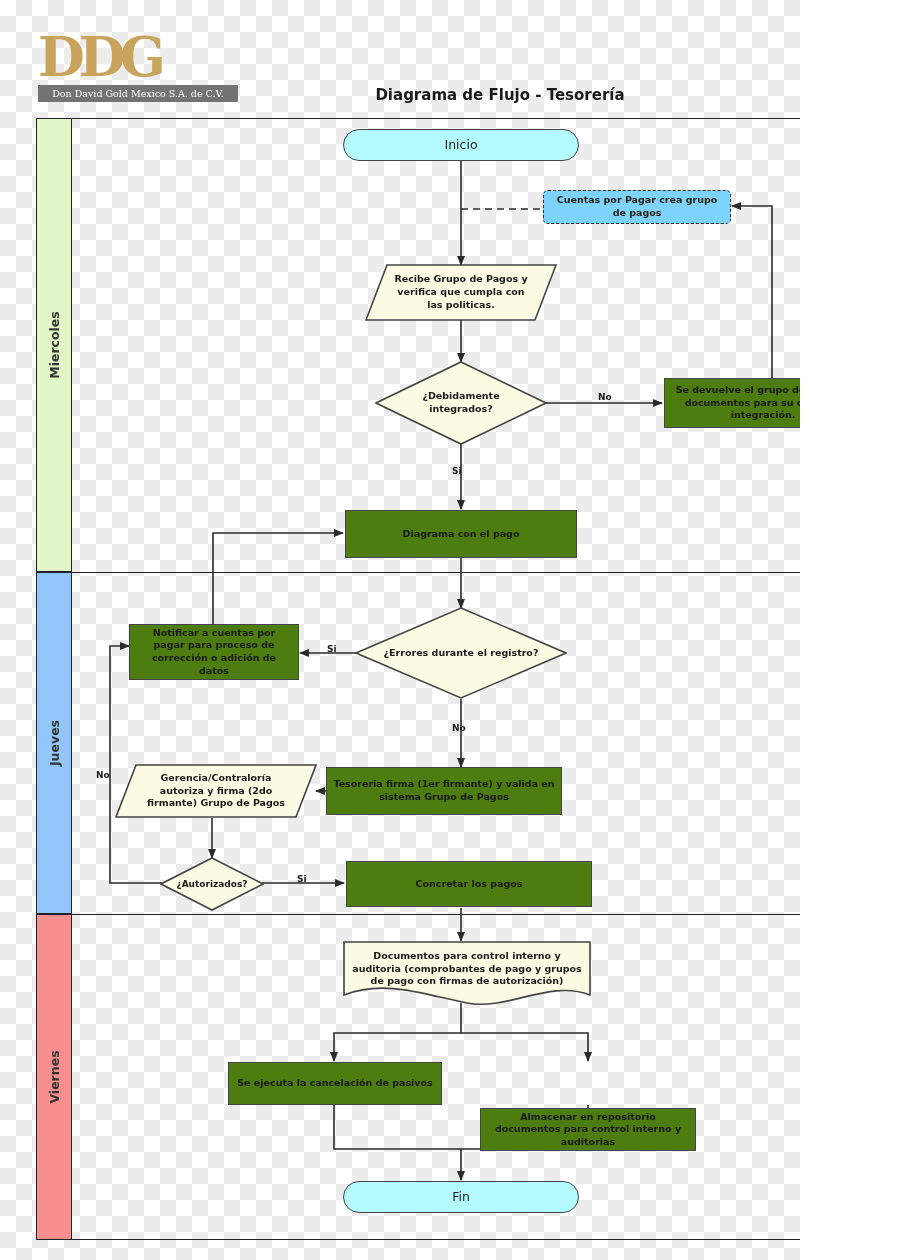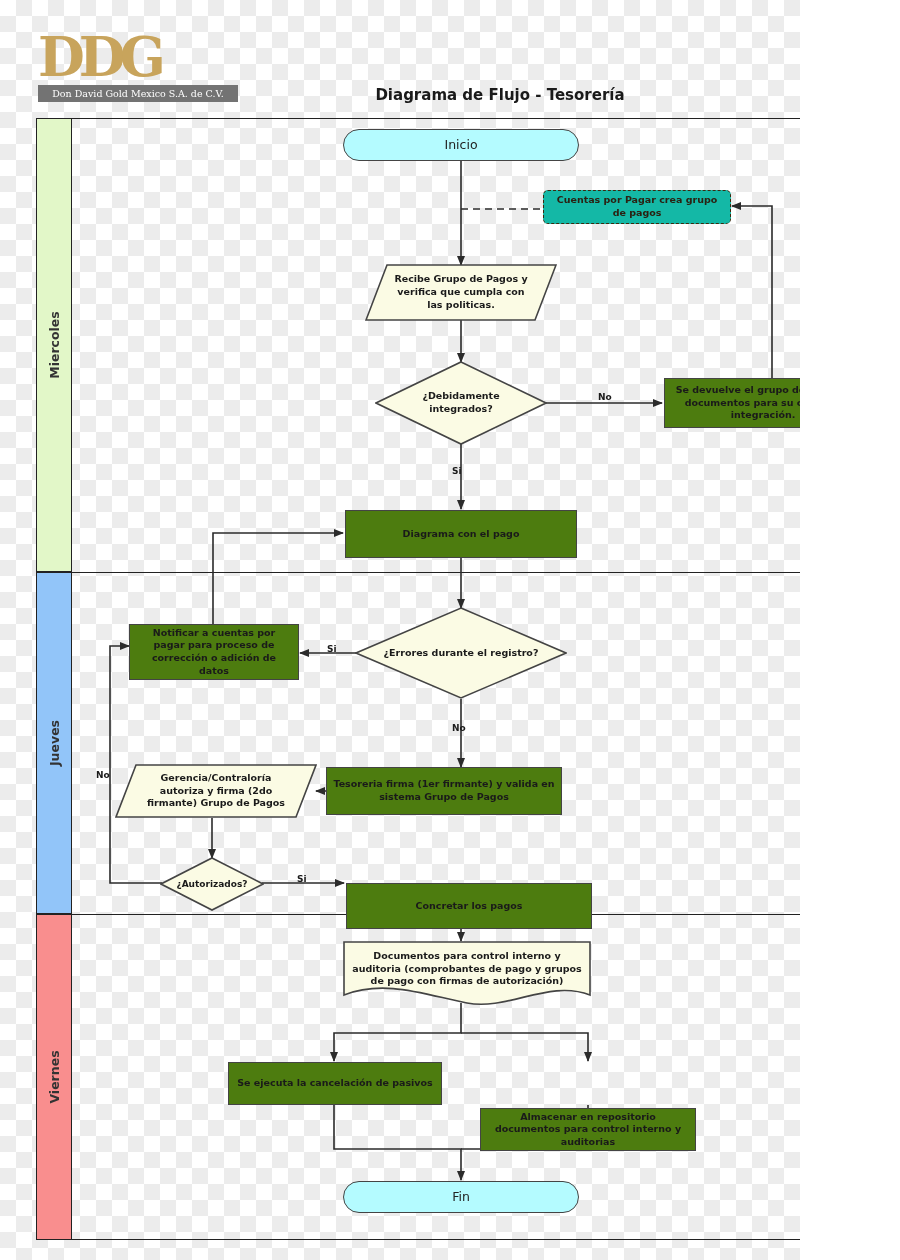--- a/index.html
+++ b/index.html
@@ -130,21 +130,21 @@
     font-weight: normal;
     color: #222;
   }
 
   .process {
     background: #4d7c0f;
     border: 1.6px solid #444;
   }
 
   .annotation {
-    background: #14b8a6;
+    background: #7dd3fc;
     border: 1.8px dashed #3a2a10;
     border-radius: 5px;
     font-size: 9.5px;
     color: #2b2112;
   }
 
   
   .shape-wrap { position: absolute; }
   .shape-wrap > svg { position: absolute; left: 0; top: 0; }
   .shape-wrap > .lbl {
@@ -315,21 +315,21 @@
     <span class="lbl">Gerencia/Contraloría autoriza y firma (2do firmante) Grupo de Pagos</span>
   </div>
 
   <div class="shape-wrap diamond" style="left:160px; top:857px; width:104px; height:54px;">
     <svg width="104" height="54" viewBox="0 0 104 54">
       <polygon points="52,1 103,27 52,53 1,27" fill="#fbfbe4" stroke="#444" stroke-width="1.6"></polygon>
     </svg>
     <span class="lbl" style="padding:0 4px; font-size:9px;">¿Autorizados?</span>
   </div>
 
-  <div class="node process" style="left:346px; top:883px; width:246px; height:46px;">
+  <div class="node process" style="left:346px; top:861px; width:246px; height:46px;">
     <span class="lbl">Concretar los pagos</span>
   </div>
 
   <div class="shape-wrap document" style="left:343px; top:941px; width:248px; height:66px;">
     <svg width="248" height="66" viewBox="0 0 248 66">
       <path d="M1,1 L247,1 L247,54 C206,38 165,70 124,62 C83,54 42,38 1,54 Z" fill="#fbfbe4" stroke="#444" stroke-width="1.6"></path>
     </svg>
     <span class="lbl">Documentos para control interno y auditoria (comprobantes de pago y grupos de pago con firmas de autorización)</span>
   </div>
 

